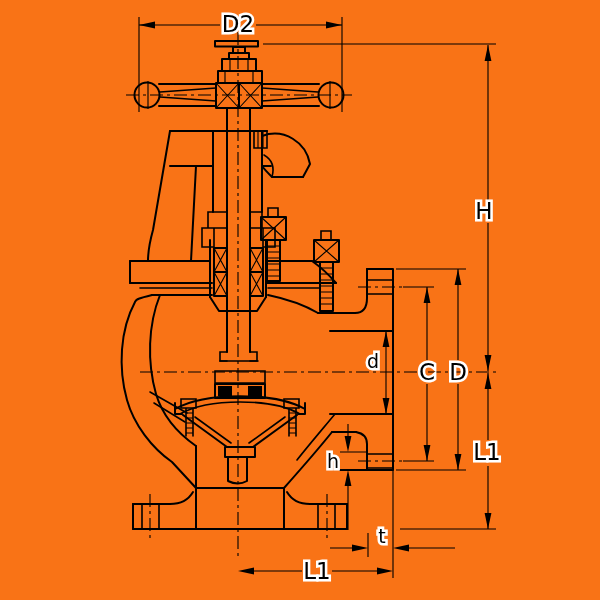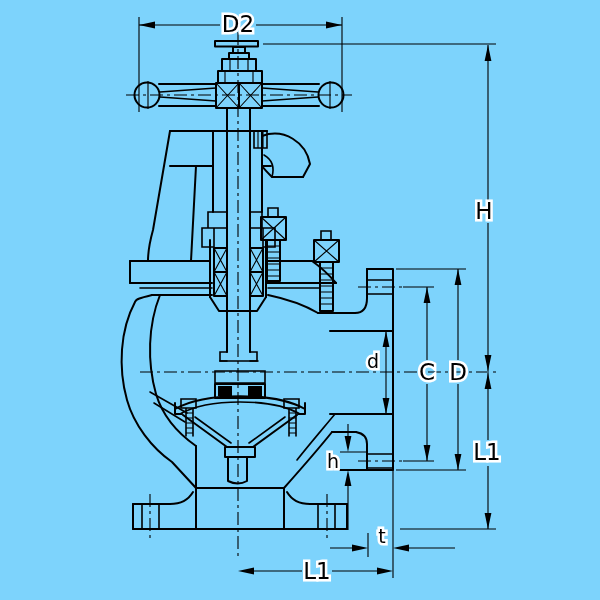--- a/index.html
+++ b/index.html
@@ -1,16 +1,16 @@
 <!DOCTYPE html>
 <html><head>
 <meta charset="utf-8">
 <style>
   html,body{margin:0;padding:0;background:#ffffff;}
-  .canvas{width:600px;height:600px;background:#7dd3fc;position:relative;overflow:hidden;}
+  .canvas{width:600px;height:600px;background:#f97316;position:relative;overflow:hidden;}
   svg{display:block;}
   .ol{stroke:#000;stroke-width:2;fill:none;stroke-linecap:round;stroke-linejoin:round;}
   .ol2{stroke:#000;stroke-width:1.6;fill:none;stroke-linecap:round;}
   .tl{stroke:#000;stroke-width:1.1;fill:none;stroke-linecap:butt;}
   .cl{stroke:#000;stroke-width:1.1;fill:none;stroke-dasharray:13 4 3 4;}
   .arr{fill:#000;stroke:none;}
   .dk{fill:#000;stroke:none;}
   text{font-family:"DejaVu Sans","Liberation Sans",sans-serif;fill:#000;
        paint-order:stroke;stroke:#ffffff;stroke-width:5;}
   .cap{font-size:23px;}

